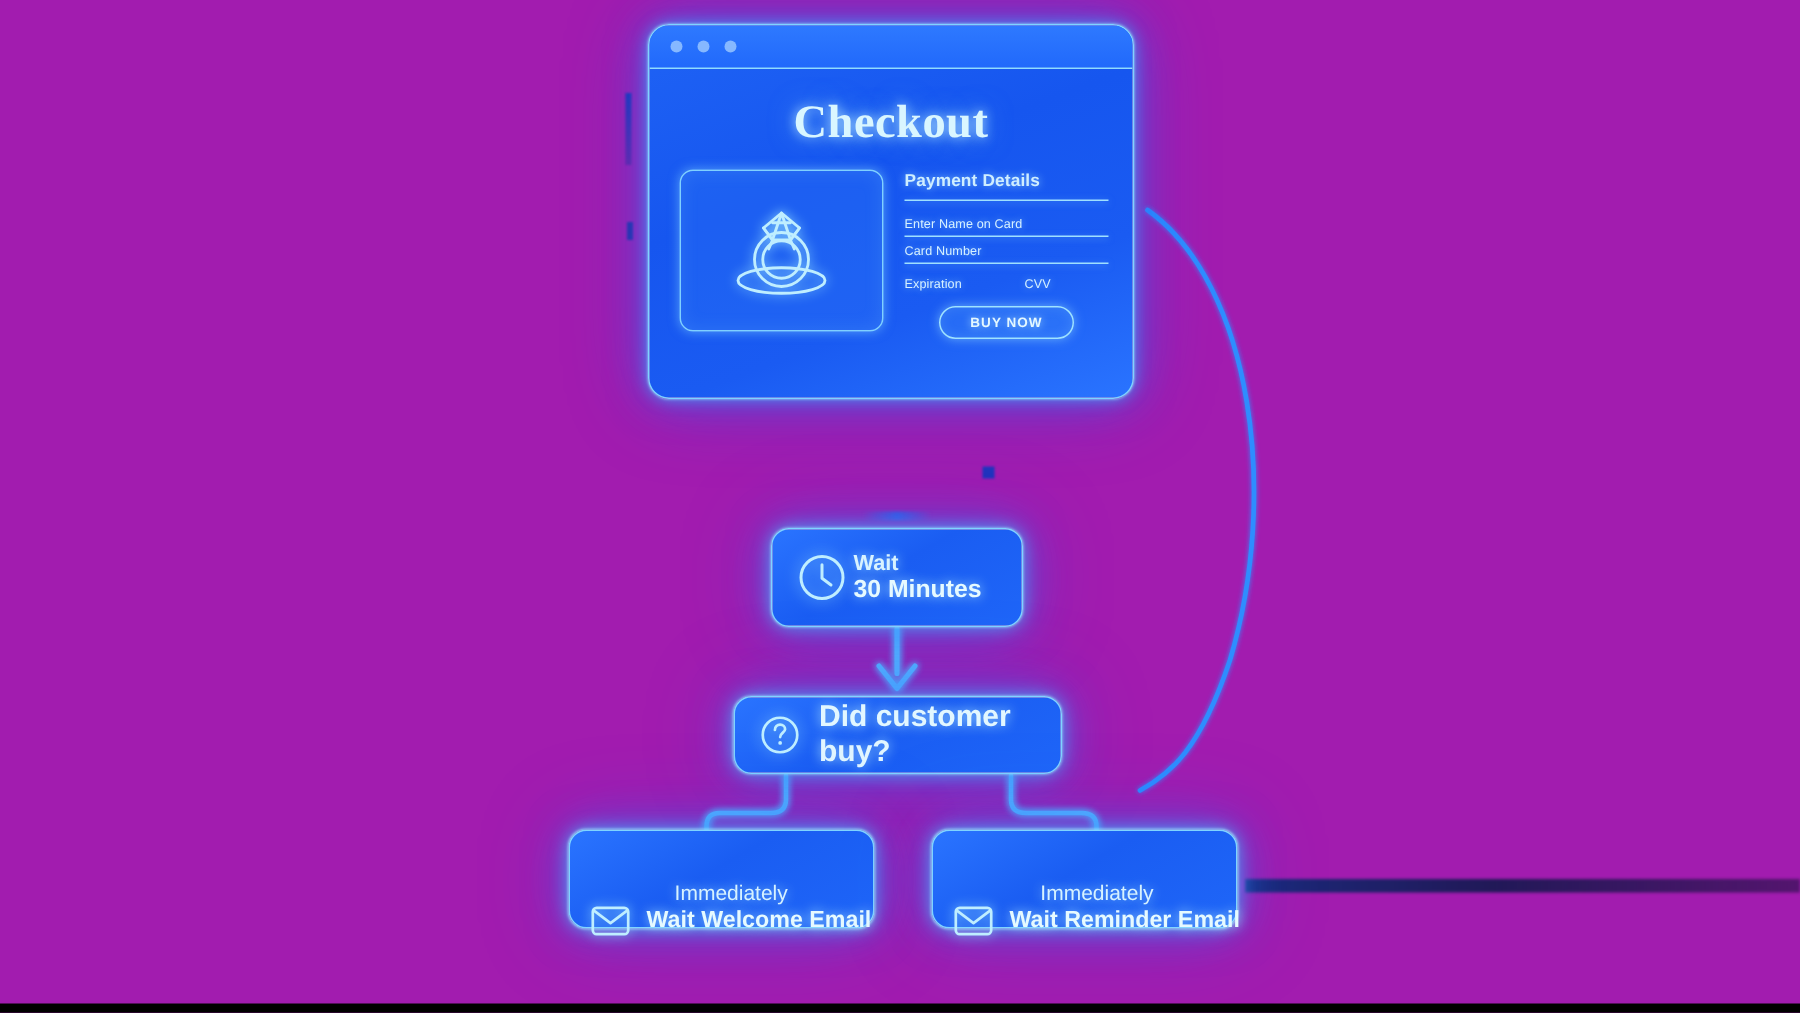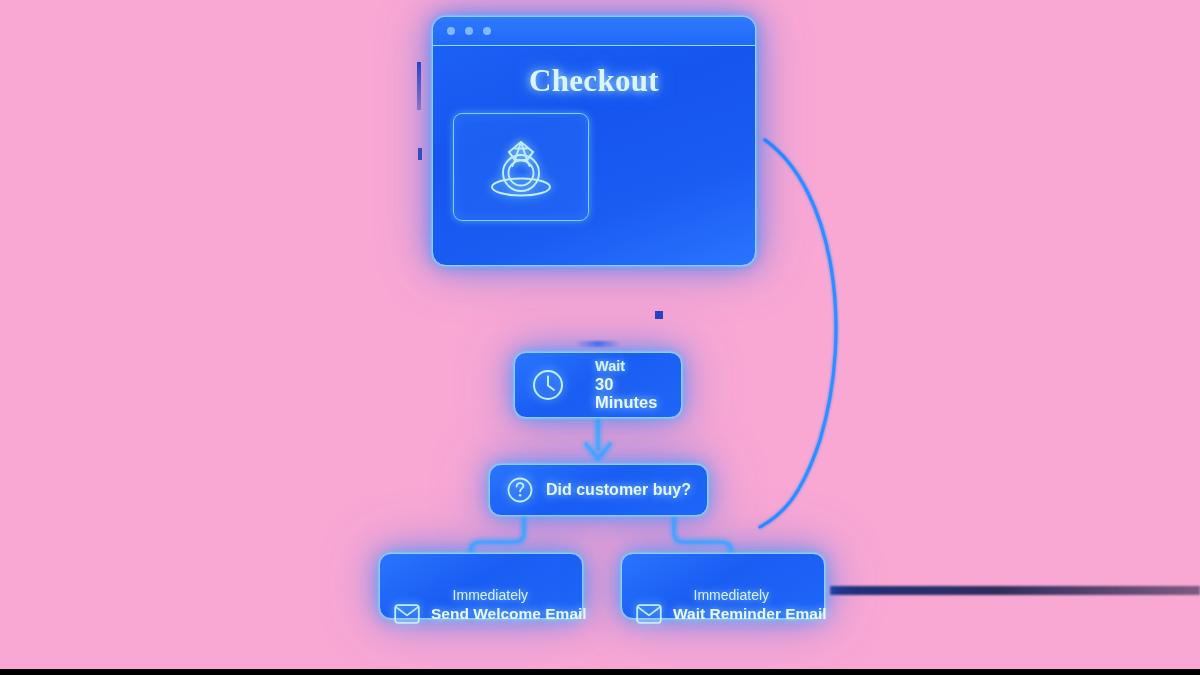--- a/index.html
+++ b/index.html
@@ -12,21 +12,21 @@
     height: 675px;
     overflow: hidden;
     font-family: "Liberation Sans", sans-serif;
     position: relative;
   }
   #stage {
     position: absolute;
     inset: 0;
     width: 1200px;
     height: 669px;
-    background: #f9a8d4;
+    background: #a21caf;
   }
 
   
   .artifact {
     position: absolute;
     pointer-events: none;
   }
   #streak-right {
     left: 830px; top: 586px; width: 370px; height: 9px;
     background: linear-gradient(90deg, rgba(19,42,120,0.95) 0%, rgba(10,24,72,0.85) 45%, rgba(6,14,46,0.5) 100%);
@@ -199,39 +199,39 @@
     display: flex;
     align-items: center;
     justify-content: center;
   }
   .node-icon svg { display: block; }
   .node-text { color: #ddf5ff; }
 
   #wait-node {
     left: 514px; top: 352px; width: 168px; height: 66px;
     padding: 0 16px;
-    gap: 30px;
+    gap: 4px;
   }
   #wait-texts { line-height: 1.12; }
   #wait-label {
     font-size: 14.5px; font-weight: 700; color: #d9f3ff;
     text-shadow: 0 0 7px rgba(165,230,255,0.85);
   }
   #wait-duration {
     font-size: 16.5px; font-weight: 700; color: #e6faff;
     text-shadow: 0 0 8px rgba(175,235,255,0.9);
   }
 
   #decision-node {
     left: 489px; top: 464px; width: 219px; height: 52px;
     padding: 0 16px;
     gap: 12px;
   }
   #decision-label {
-    font-size: 16px; font-weight: 700; color: #e2f7ff;
+    font-size: 20px; font-weight: 700; color: #e2f7ff;
     text-shadow: 0 0 8px rgba(175,235,255,0.9);
   }
 
   .email-node {
     top: 553px; width: 204px; height: 66px;
     padding: 0 14px;
     gap: 12px;
   }
   #welcome-email-node { left: 379px; }
   #reminder-email-node { left: 621px; }
@@ -338,20 +338,42 @@
                 <path d="M 36 20.5 L 48 20.5"></path>
                 <path d="M 36 32 L 42 14 L 48 32"></path>
 
                 <path d="M 36 32 L 33.5 38"></path>
                 <path d="M 48 32 L 50.5 38"></path>
               </g>
             </svg>
           </span>
         </div>
 
+        <div id="payment-col">
+          <div id="payment-details-heading">Payment Details</div>
+
+          <div class="form-line"></div>
+
+          <div class="field-row">
+            <span class="field-label">Enter Name on Card</span>
+            <span class="field-underline"></span>
+          </div>
+
+          <div class="field-row">
+            <span class="field-label">Card Number</span>
+            <span class="field-underline"></span>
+          </div>
+
+          <div id="expiry-row">
+            <span class="field-label">Expiration</span>
+            <span class="field-label" id="cvv-label">CVV</span>
+          </div>
+
+          <div id="buy-now-button">BUY NOW</div>
+        </div>
 
       </div>
     </div>
   </div>
 
   <div class="node" id="wait-node">
     <span class="node-icon">
       <svg width="34" height="34" viewBox="0 0 34 34" fill="none" style="filter: drop-shadow(0 0 5px rgba(150,225,255,0.95));">
         <circle cx="17" cy="17" r="14" stroke="#bfeeff" stroke-width="2" fill="none"></circle>
         <path d="M 17 8.5 L 17 17.5 L 23 22" stroke="#bfeeff" stroke-width="2" stroke-linecap="round" stroke-linejoin="round" fill="none"></path>
@@ -377,21 +399,21 @@
   <div class="node email-node" id="welcome-email-node">
     <div class="email-stack">
       <div class="email-timing">Immediately</div>
       <div class="email-action-row">
         <span class="node-icon">
           <svg width="26" height="20" viewBox="0 0 26 20" fill="none" style="filter: drop-shadow(0 0 4px rgba(150,225,255,0.95));">
             <rect x="1.2" y="1.2" width="23.6" height="17.6" rx="2.6" stroke="#bfeeff" stroke-width="1.8" fill="none"></rect>
             <path d="M 2.4 3.4 L 13 11.4 L 23.6 3.4" stroke="#bfeeff" stroke-width="1.8" stroke-linecap="round" stroke-linejoin="round" fill="none"></path>
           </svg>
         </span>
-        <span class="email-action">Send Welcome Email</span>
+        <span class="email-action">Wait Welcome Email</span>
       </div>
     </div>
   </div>
 
   <div class="node email-node" id="reminder-email-node">
     <div class="email-stack">
       <div class="email-timing">Immediately</div>
       <div class="email-action-row">
         <span class="node-icon">
           <svg width="26" height="20" viewBox="0 0 26 20" fill="none" style="filter: drop-shadow(0 0 4px rgba(150,225,255,0.95));">

